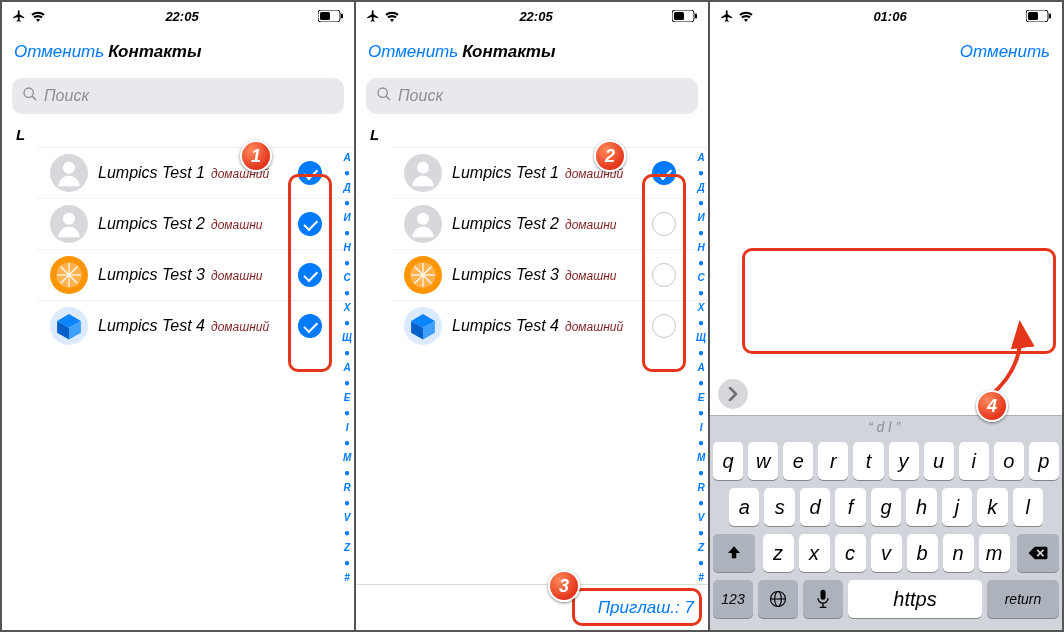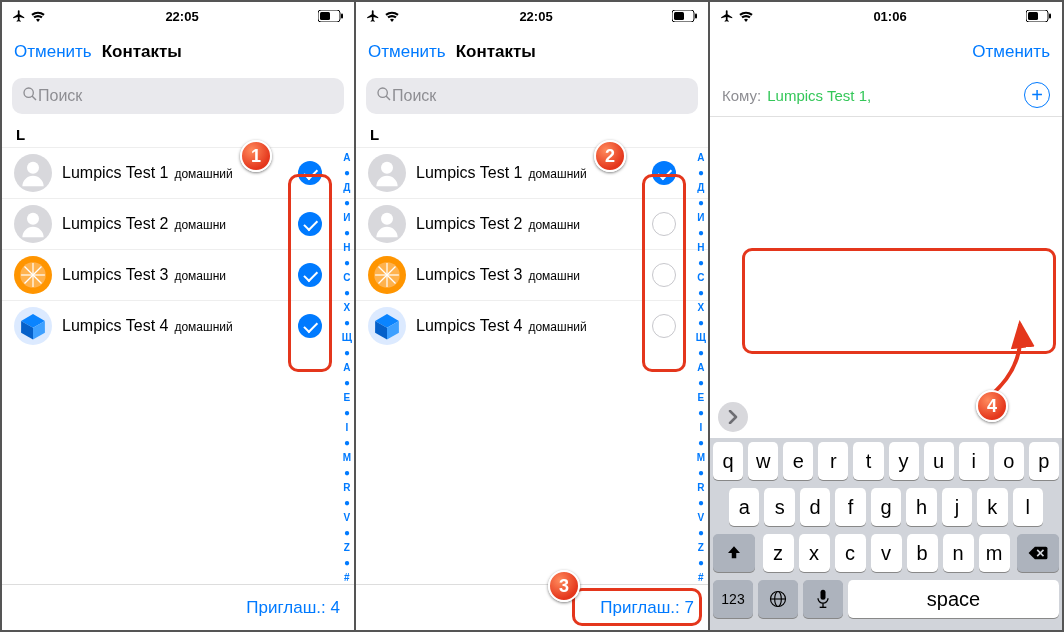--- a/index.html
+++ b/index.html
@@ -9,20 +9,21 @@
     background: #fff;
     border: 2px solid #555;
     font-family: -apple-system, "Helvetica Neue", Arial, sans-serif;
     overflow: hidden;
     position: relative;
   }
   .phones {
     display: flex;
     width: 100%;
     height: 100%;
+    font-style: italic;
   }
   .phone {
     flex: 1;
     border-right: 2px solid #555;
     display: flex;
     flex-direction: column;
     background: #fff;
     position: relative;
   }
   .phone:last-child { border-right: none; }
@@ -42,34 +43,35 @@
 
   .navbar {
     height: 44px;
     display: flex;
     align-items: center;
     padding: 0 12px;
     font-size: 17px;
     position: relative;
   }
   .navbar .cancel { color: #007aff; font-weight: 400; }
-  .navbar .title { font-weight: 600; color:#000; margin-left: 10px; }
+  .navbar .title { font-weight: 600; color:#000; margin-left: 4px; }
   .navbar .title.center { position:absolute; left:0; right:0; text-align:center; margin-left:0; }
   .navbar .cancel.right { margin-left:auto; }
 
   .searchbar {
     margin: 4px 10px 8px;
     background: #e9e9ed;
     border-radius: 10px;
     height: 36px;
     display: flex;
     align-items: center;
     padding: 0 10px;
     color: #8e8e93;
     font-size: 16px;
+    gap: 6px;
   }
 
   .to-row {
     display:flex;
     align-items:center;
     padding: 8px 12px;
     border-bottom: 1px solid #e0e0e0;
     font-size: 15px;
     gap: 6px;
   }
@@ -93,33 +95,34 @@
     background:#fff;
   }
 
   .list { position:relative; }
   .row {
     display:flex;
     align-items:center;
     padding: 6px 20px 6px 12px;
     min-height: 48px;
     border-top: 1px solid #eee;
+    margin-left: 36px;
   }
   .row:first-child { border-top:none; }
   .avatar {
     width:38px; height:38px; border-radius:50%;
     display:flex; align-items:center; justify-content:center;
     flex-shrink:0;
     margin-right:10px;
   }
   .avatar.gray { background:#d8d8dc; }
   .avatar.orange { background:#ff9500; }
   .avatar.blue { background:#dceaff; }
   .name { font-size:16px; font-weight:500; color:#000; }
-  .sub { font-size:12px; color:#000000; margin-left:6px; }
+  .sub { font-size:12px; color:#7f1d1d; margin-left:6px; }
   .meta { display:flex; align-items:baseline; }
   .check {
     margin-left:auto;
     width:24px; height:24px;
     border-radius:50%;
     display:flex; align-items:center; justify-content:center;
     margin-right:12px;
   }
   .check.on { background:#007aff; }
   .check.off { border:1.5px solid #c7c7cc; }
@@ -371,23 +374,20 @@
             </svg>
         </div>
         <div class="meta">
             <span class="name">Lumpics Test 4</span>
             <span class="sub">домашний</span>
           </div>
         <div class="check on"></div>
       </div>
     </div>
 
-    <div class="footer">
-        <span>Приглаш.: 4</span>
-      </div>
 
     <div class="redbox" style="left:286px; top:172px; width:44px; height:198px;"></div>
     <div class="callout" style="left:238px; top:138px;">1</div>
   </div>
 
   <div class="phone">
     <div class="statusbar">
       <div class="left">
         <span>
             <svg width="14" height="14" viewBox="0 0 24 24">
@@ -548,36 +548,32 @@
               <rect x="0" y="0" width="22" height="12" rx="3" fill="none" stroke="#000" stroke-width="1"></rect>
               <rect x="2" y="2" width="10" height="8" rx="1.5" fill="#000"></rect>
               <rect x="23" y="3.5" width="2" height="5" rx="1" fill="#000"></rect>
             </svg>
           </span>
         </div>
     </div>
     <div class="navbar">
       <span class="cancel right">Отменить</span>
     </div>
-    <div class="to-row">
-      <span class="lbl">Кому:</span>
-      <span class="recip">Lumpics Test 1,</span>
-      <span class="plus">+</span>
-    </div>
 
     <div class="msg-area">
       <div class="compose-bar">
         <div class="chev">
           <svg width="10" height="14" viewBox="0 0 10 14">
               <path d="M2 1l6 6-6 6" fill="none" stroke="#6e6e73" stroke-width="2.5" stroke-linecap="round" stroke-linejoin="round"></path>
             </svg>
         </div>
       </div>
     </div>
 
+    <div class="hint">“dl”</div>
 
     <div class="keyboard">
       <div class="krow" id="krow1">
           <div class="key letter">q</div>
           <div class="key letter">w</div>
           <div class="key letter">e</div>
           <div class="key letter">r</div>
           <div class="key letter">t</div>
           <div class="key letter">y</div>
           <div class="key letter">u</div>
@@ -628,21 +624,22 @@
             </svg>
         </div>
         <div class="key spec kmic">
           <svg width="14" height="20" viewBox="0 0 16 24">
               <rect x="5" y="1" width="6" height="12" rx="3" fill="#000"></rect>
               <path d="M2 11a6 6 0 0 0 12 0" fill="none" stroke="#000" stroke-width="1.6"></path>
               <line x1="8" y1="17" x2="8" y2="22" stroke="#000" stroke-width="1.6"></line>
               <line x1="4" y1="22" x2="12" y2="22" stroke="#000" stroke-width="1.6"></line>
             </svg>
         </div>
-        <div class="key space">space</div>
+        <div class="key space">https</div>
+        <div class="key spec kreturn">return</div>
       </div>
     </div>
 
     <div class="redbox" style="left:32px; top:246px; width:314px; height:106px;"></div>
     <div class="callout" style="left:266px; top:388px;">4</div>
     <svg class="arrow" style="left:250px; top:310px;" width="80" height="90">
       <defs>
           <marker id="ah" markerWidth="8" markerHeight="8" refX="6" refY="3" orient="auto">
             <path d="M0,0 L7,3 L0,6 z" fill="#e4361c"></path>
           </marker>

